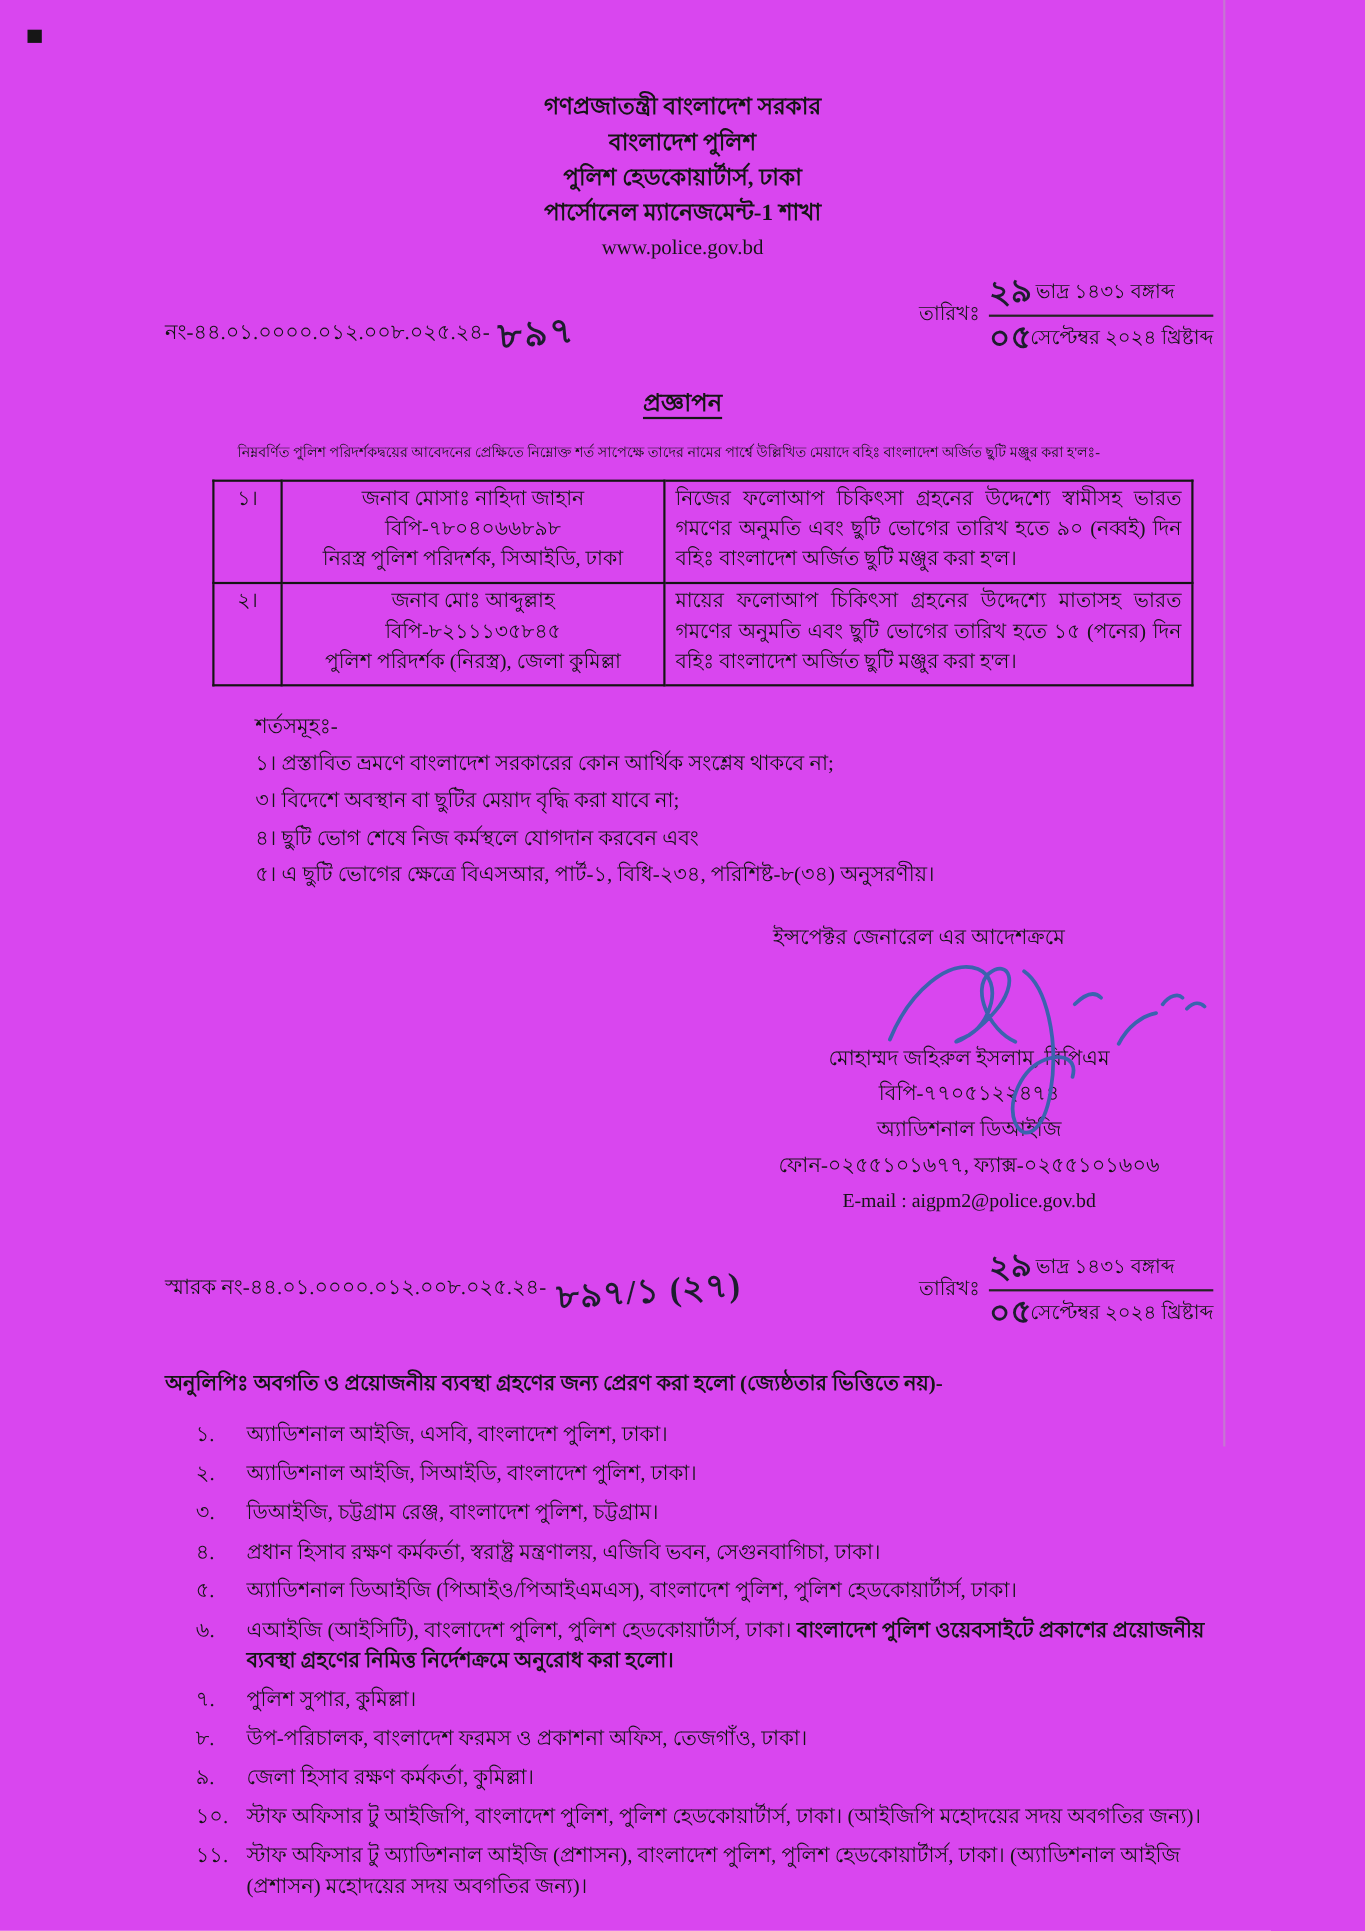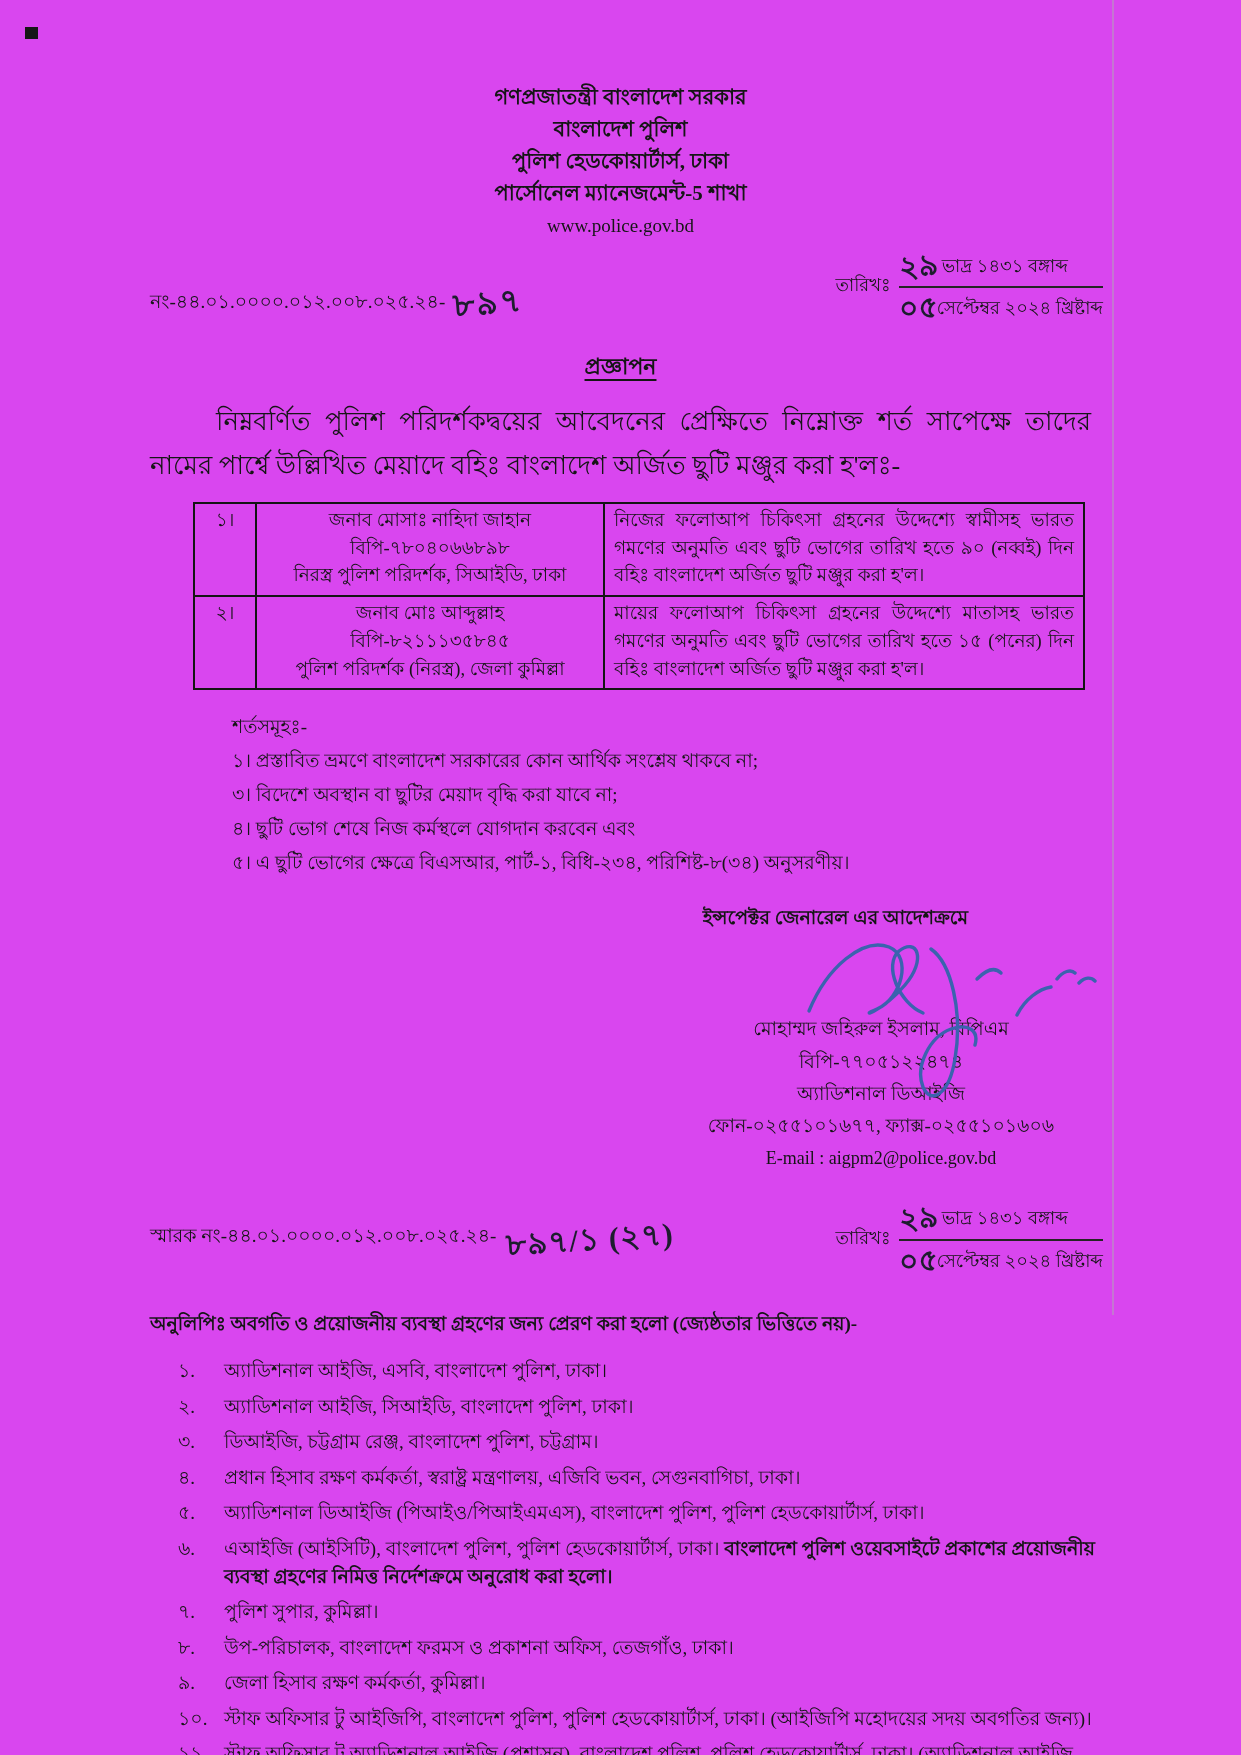--- a/index.html
+++ b/index.html
@@ -25,32 +25,32 @@
   .date-block{display:flex;align-items:center;gap:8px;font-size:18px;}
   .date-frac{line-height:1.25;}
   .date-top{border-bottom:2px solid #242424;padding:0 4px 2px 0;}
   .date-bottom{padding-top:1px;}
   .hw-day{font-size:30px;transform:rotate(-5deg);margin-right:4px;vertical-align:-4px;}
   .hw-day2{font-size:30px;transform:rotate(-3deg);margin-right:-1px;vertical-align:-4px;}
 
   .doc-title{text-align:center;margin-top:16px;font-size:22px;font-weight:700;}
   .doc-title span{text-decoration:underline;text-underline-offset:5px;}
 
-  .intro{margin:14px 150px 0 150px;font-size:26px;line-height:1.7;text-align:justify;text-indent:66px;}
+  .intro{margin:14px 150px 0 150px;font-size:13px;line-height:1.7;text-align:justify;text-indent:66px;}
 
   table.leave-table{margin:14px 0 0 193px;width:892px;border-collapse:collapse;font-size:18.5px;}
   table.leave-table td{border:2px solid #141414;vertical-align:top;padding:3px 9px 5px 9px;line-height:1.5;}
   td.col-serial{width:42px;text-align:center;}
   td.col-name{width:328px;text-align:center;}
   td.col-details{text-align:justify;border-radius:32px;}
 
   .conditions{margin:20px 150px 0 232px;font-size:19px;line-height:1.78;}
   .cond-item{white-space:nowrap;}
 
-  .order-line{margin:24px 273px 0 0;text-align:right;font-size:19px;font-weight:700;padding-left:20px;}
+  .order-line{margin:24px 273px 0 0;text-align:right;font-size:19px;font-weight:400;padding-left:20px;}
 
   .sig-wrap{position:relative;height:78px;}
   .sig-svg{position:absolute;right:140px;top:-16px;z-index:2;pointer-events:none;}
 
   .sign-block{margin:0 120px 0 auto;width:480px;text-align:center;font-size:19px;line-height:1.7;}
   .sign-block .email{font-size:18px;}
 
   .memo2-row{display:flex;justify-content:space-between;align-items:flex-start;margin:26px 138px 0 150px;}
   .memo2-left{font-size:19px;margin-top:16px;white-space:nowrap;}
   .hw-memo2{font-size:31px;transform:rotate(-4deg);margin-left:10px;vertical-align:-8px;letter-spacing:1px;}
@@ -67,21 +67,21 @@
 <body>
 
 <div class="page">
   <div class="corner-mark"></div>
   <div class="scan-line"></div>
 
   <div class="header">
     <div>গণপ্রজাতন্ত্রী বাংলাদেশ সরকার</div>
     <div>বাংলাদেশ পুলিশ</div>
     <div>পুলিশ হেডকোয়ার্টার্স, ঢাকা</div>
-    <div>পার্সোনেল ম্যানেজমেন্ট-5 শাখা</div>
+    <div>পার্সোনেল ম্যানেজমেন্ট-1 শাখা</div>
     <div class="website">www.police.gov.bd</div>
   </div>
 
   <div class="ref-row">
     <div class="ref-left">
       <span>নং-৪৪.০১.০০০০.০১২.০০৮.০২৫.২৪-</span><span class="hw hw-memo">৮৯৭</span>
     </div>
     <div class="date-block">
       <span class="date-label">তারিখঃ</span>
       <div class="date-frac">

